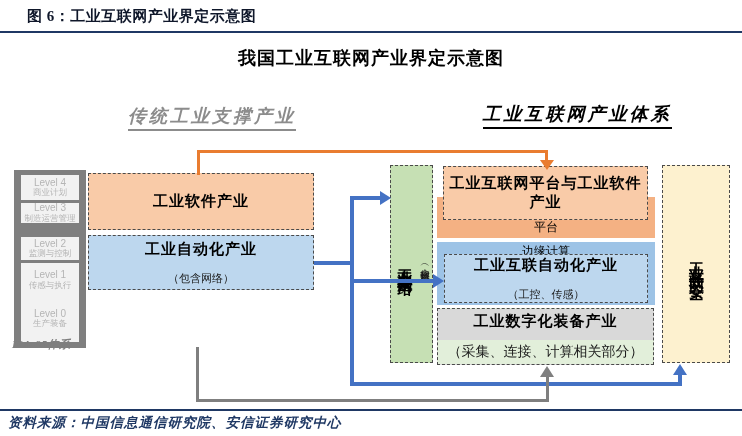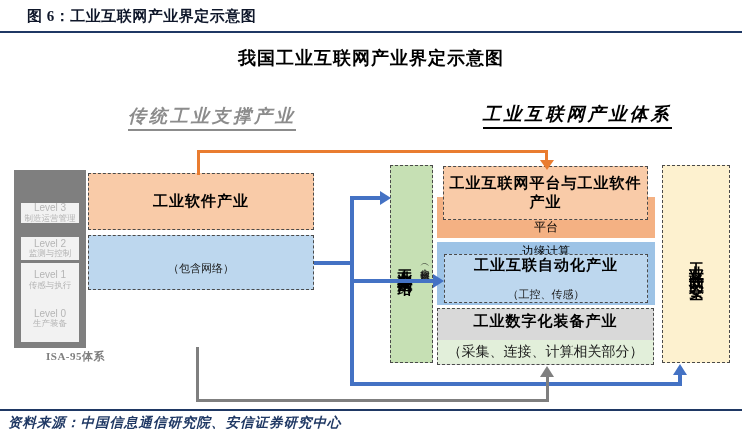--- a/index.html
+++ b/index.html
@@ -33,22 +33,22 @@
   .sec-head.right span{border-bottom:2px solid #000;}
   
   .isa-col{position:absolute;left:14px;top:170px;width:72px;height:178px;background:#7f7f7f;}
   .isa-level{
     position:absolute;left:7px;width:58px;background:#f2f2f2;color:#b5b5b5;
     display:flex;flex-direction:column;align-items:center;justify-content:center;
     text-align:center;line-height:1.15;
   }
   .isa-level .l1{font-size:10px;}
   .isa-level .l2{font-size:8.5px;}
-  .isa-caption{position:absolute;left:12px;top:349px;font-size:11px;font-weight:bold;
-    color:#7f7f7f;font-family:"Liberation Serif",serif;letter-spacing:.5px;margin-left:34px;}
+  .isa-caption{position:absolute;left:12px;top:337px;font-size:11px;font-style:italic;font-weight:bold;
+    color:#7f7f7f;font-family:"Liberation Serif",serif;letter-spacing:.5px;}
   
   .dbox{position:absolute;border:1.6px dashed #4a4a4a;box-sizing:border-box;
     display:flex;flex-direction:column;align-items:center;justify-content:center;text-align:center;}
   .dbox .t{font-size:15px;font-weight:bold;color:#000;letter-spacing:1px;}
   .dbox .s{font-size:11px;color:#1a1a1a;margin-top:12px;}
   .box-software{left:88px;top:173px;width:226px;height:57px;background:#f9cba8;}
   .box-automation{left:88px;top:235px;width:226px;height:55px;background:#bdd7ee;}
   .box-equipment{left:88px;top:295px;width:226px;height:52px;background:#d9d9d9;}
   
   .net-box{left:390px;top:165px;width:43px;height:198px;background:#c6e0b4;}
@@ -95,20 +95,24 @@
   <div class="main-title">我国工业互联网产业界定示意图</div>
 
   <div class="sec-head left">
     <span>传统工业支撑产业</span>
   </div>
   <div class="sec-head right">
     <span>工业互联网产业体系</span>
   </div>
 
   <div class="isa-col">
+    <div class="isa-level" style="top:5px;height:25px;">
+      <span class="l1">Level 4</span>
+      <span class="l2">商业计划</span>
+    </div>
     <div class="isa-level" style="top:33px;height:20px;">
       <span class="l1">Level 3</span>
       <span class="l2">制造运营管理</span>
     </div>
     <div class="isa-level" style="top:67px;height:23px;">
       <span class="l1">Level 2</span>
       <span class="l2">监测与控制</span>
     </div>
     <div class="isa-level" style="top:93px;height:34px;">
       <span class="l1">Level 1</span>
@@ -118,20 +122,21 @@
       <span class="l1">Level 0</span>
       <span class="l2">生产装备</span>
     </div>
   </div>
   <div class="isa-caption">ISA-95体系</div>
 
   <div class="dbox box-software">
     <span class="t">工业软件产业</span>
   </div>
   <div class="dbox box-automation">
+    <span class="t">工业自动化产业</span>
     <span class="s">（包含网络）</span>
   </div>
 
   <div class="dbox net-box">
     <span class="vtext net-title">工业互联网网络</span>
     <span class="vtext net-sub">（含标识解析）</span>
   </div>
 
   <div class="solid-band band-orange">
     <span class="band-label">平台</span>

